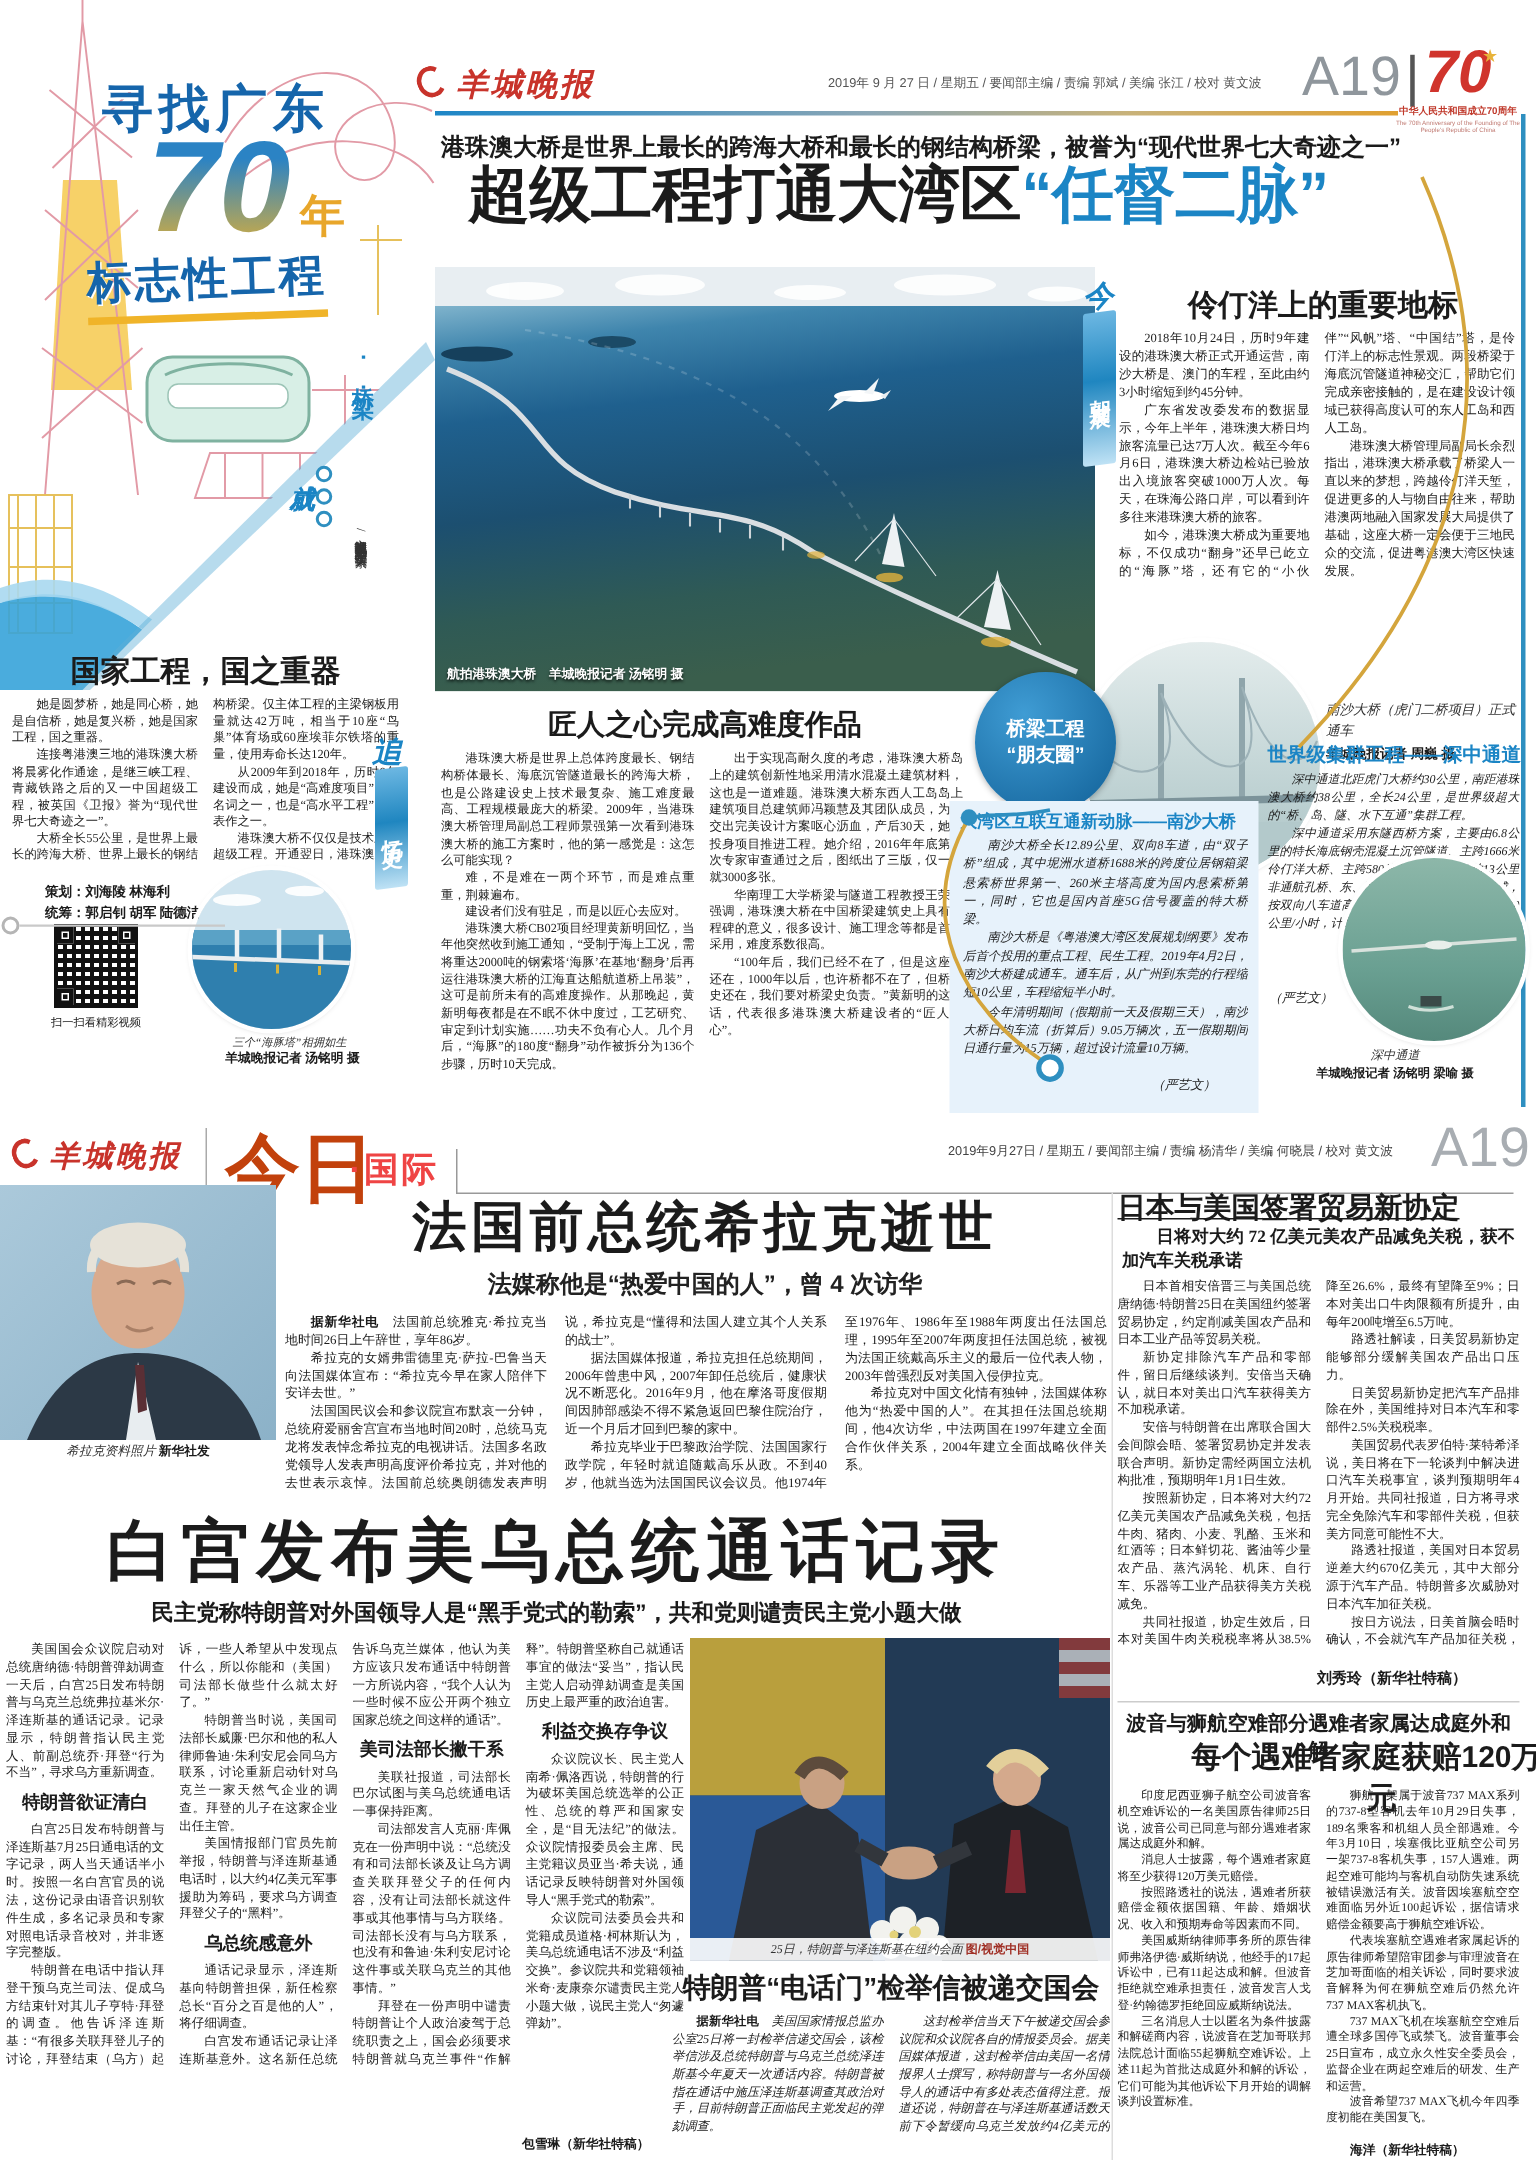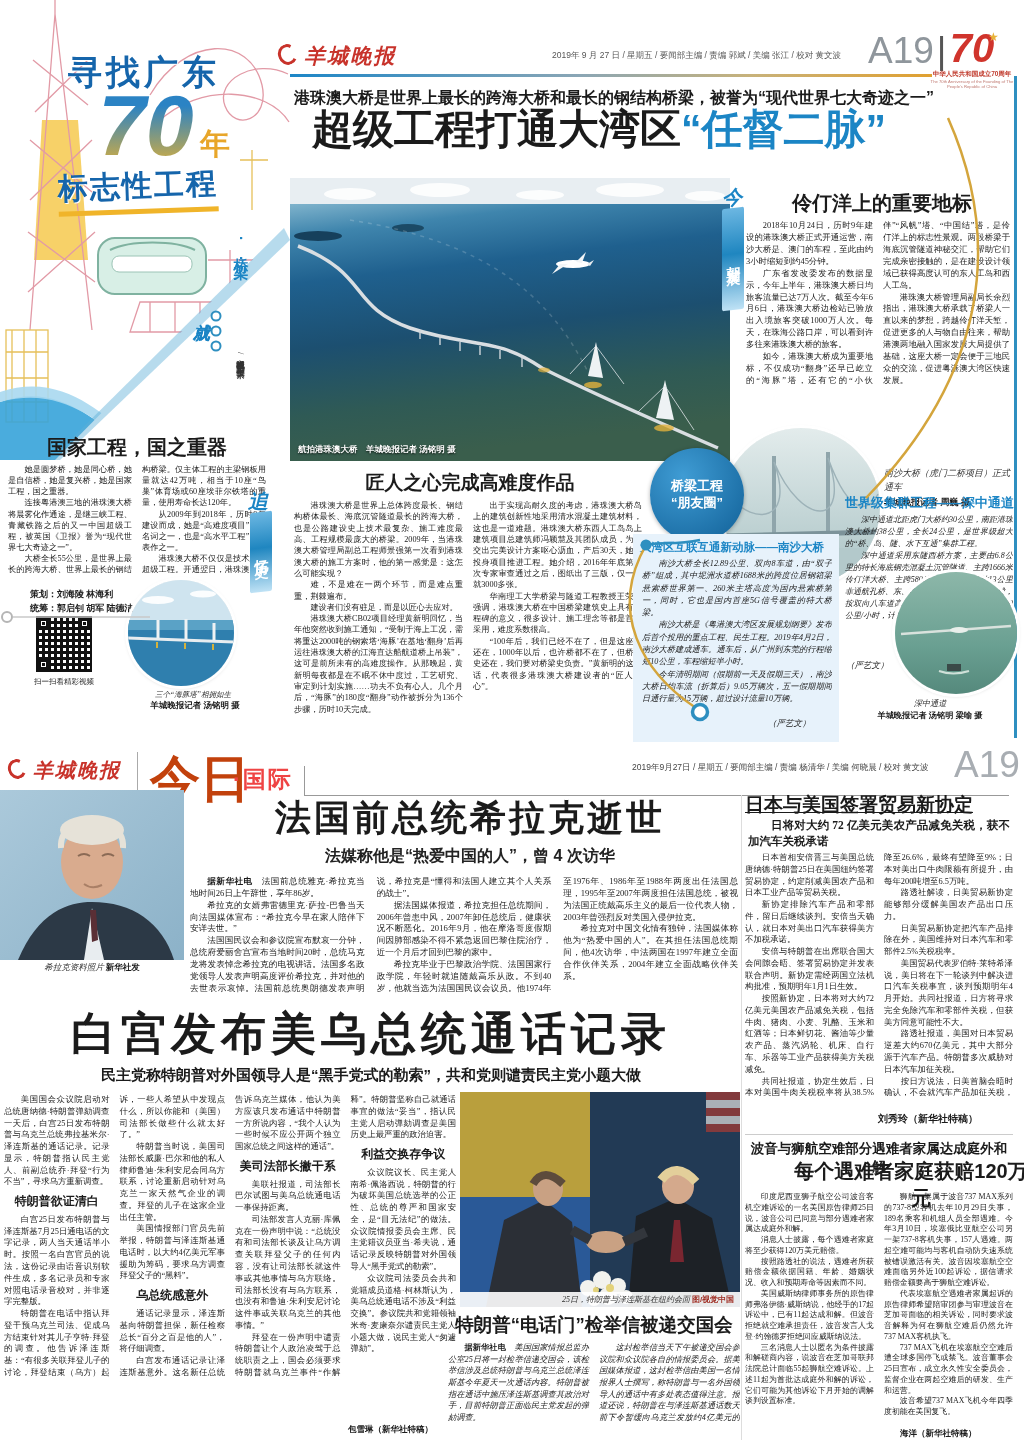--- a/index.html
+++ b/index.html
@@ -403,21 +403,21 @@
         <circle cx="128" cy="196" r="8"></circle>
           <circle cx="142" cy="188" r="9"></circle>
           <circle cx="158" cy="194" r="8"></circle>
         <circle cx="148" cy="204" r="9"></circle>
           <circle cx="134" cy="207" r="7"></circle>
           <circle cx="166" cy="205" r="7"></circle>
       </g>
       <circle cx="150" cy="196" r="4" fill="#e3d27a"></circle>
         <circle cx="136" cy="198" r="3" fill="#e3d27a"></circle>
     </svg>
-    <div class="abs" style="left:0;bottom:0;width:100%;height:15px;background:rgba(255,255,255,.9);font-size:8px;line-height:15px;text-align:center;padding-left:48px;">
+    <div class="abs" style="left:0;bottom:0;width:100%;height:15px;background:rgba(255,255,255,.9);font-size:8px;line-height:15px;text-align:center;">
       <span class="capital">25日，特朗普与泽连斯基在纽约会面</span>
       <span class="capbold" style="color:#a03026;">图/视觉中国</span>
     </div>
   </div>
 
   <div class="abs hed" style="left:448px;top:1312px;width:292px;text-align:center;font-size:18.5px;">特朗普“电话门”检举信被递交国会</div>
   <div class="abs bt cols2 ital" style="left:448px;top:1342px;width:292px;height:103px;font-size:8.2px;line-height:1.42;">
     <p><span class="tag">据新华社电</span>　<span>美国国家情报总监办公室25日将一封检举信递交国会，该检举信涉及总统特朗普与乌克兰总统泽连斯基今年夏天一次通话内容。特朗普被指在通话中施压泽连斯基调查其政治对手，目前特朗普正面临民主党发起的弹劾调查。</span></p>
     <p>这封检举信当天下午被递交国会参议院和众议院各自的情报委员会。据美国媒体报道，这封检举信由美国一名情报界人士撰写，称特朗普与一名外国领导人的通话中有多处表态值得注意。报道还说，特朗普在与泽连斯基通话数天前下令暂缓向乌克兰发放约4亿美元的军事援助，但特朗普否认施压乌方调查拜登父子以换取军事援助。</p>
   </div>

